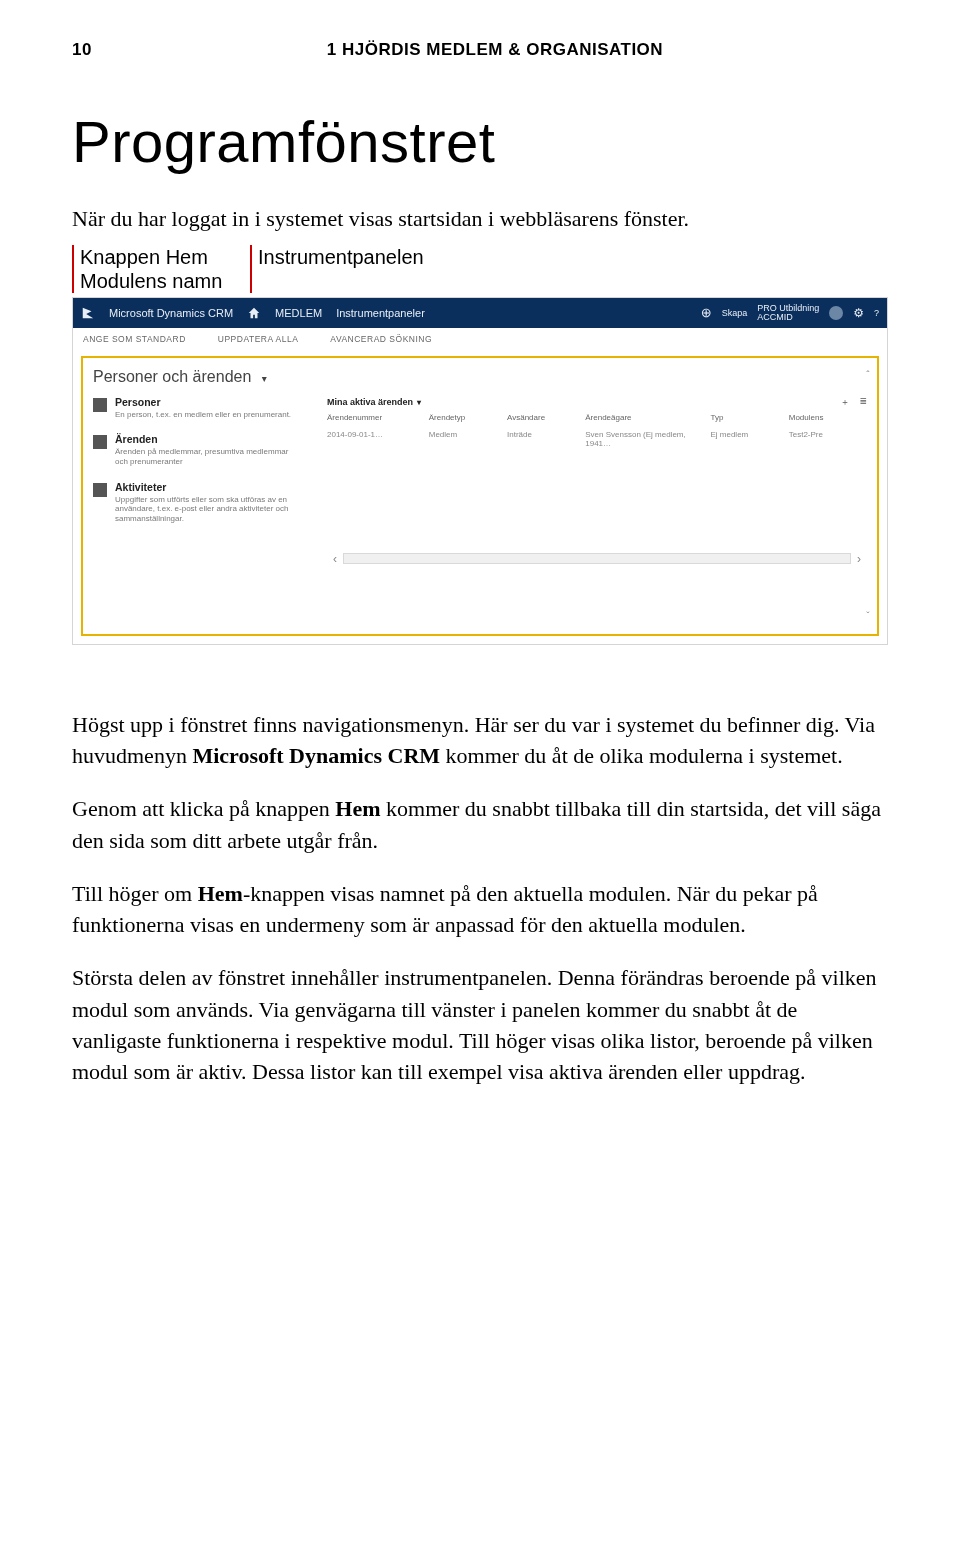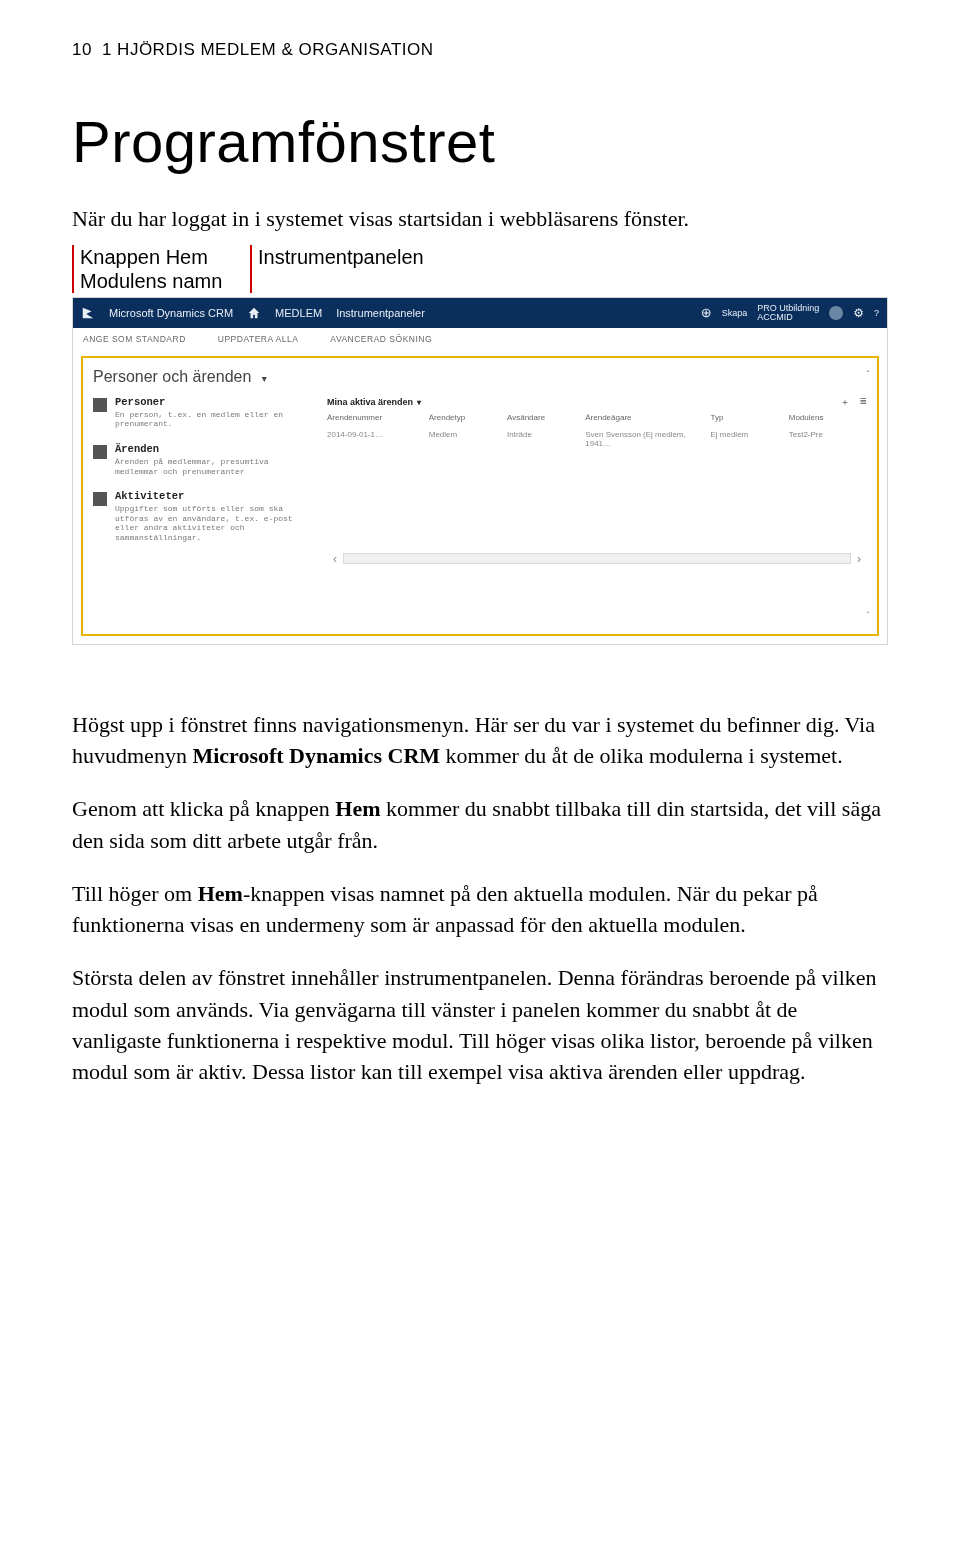--- a/index.html
+++ b/index.html
@@ -12,24 +12,24 @@
   }
   .page {
     padding: 40px 72px 60px 72px;
   }
   .header-line {
     font-family: 'Arial Narrow', Arial, sans-serif;
     font-size: 17px;
     letter-spacing: 0.5px;
     display: flex;
     margin-bottom: 48px;
-    font-weight: 400;
+    font-weight: 700;
   }
   .header-num { flex: 0 0 auto; margin-right: 10px; }
-  .header-rest { flex: 1; }
+  .header-rest { flex: 1; text-align: center; }
   .page-title {
     font-family: 'Arial Narrow', Arial, sans-serif;
     font-size: 58px;
     font-weight: 400;
     letter-spacing: 0.5px;
     margin: 0 0 28px 0;
   }
   .intro-p {
     font-size: 22px;
     line-height: 1.45;
@@ -111,21 +111,21 @@
   .panel-title {
     font-size: 16px;
     color: #444;
     margin-bottom: 10px;
     font-weight: 300;
   }
   .panel-body {
     display: flex;
     gap: 24px;
   }
-  .left-links { width: 210px; font-family: Liberation Mono, monospace; }
+  .left-links { width: 210px; }
   .ll-item { margin-bottom: 14px; display: flex; gap: 8px; }
   .ll-icon {
     width: 14px; height: 14px; background: #555; flex: none; margin-top: 2px;
   }
   .ll-text { }
   .ll-title { font-weight: 700; font-size: 10.5px; color: #222; }
   .ll-desc { font-size: 8px; color: #7a7a7a; line-height: 1.2; margin-top: 2px; }
   .right-grid { flex: 1; }
   .rg-title { font-weight: 700; font-size: 9px; color: #222; margin-bottom: 0; display: flex; align-items: center; }
   .rg-title .rg-spacer { flex: 1; }

